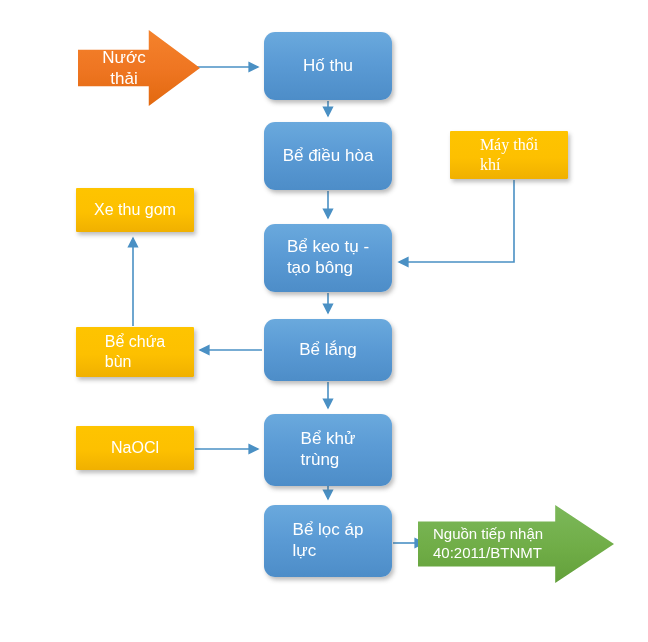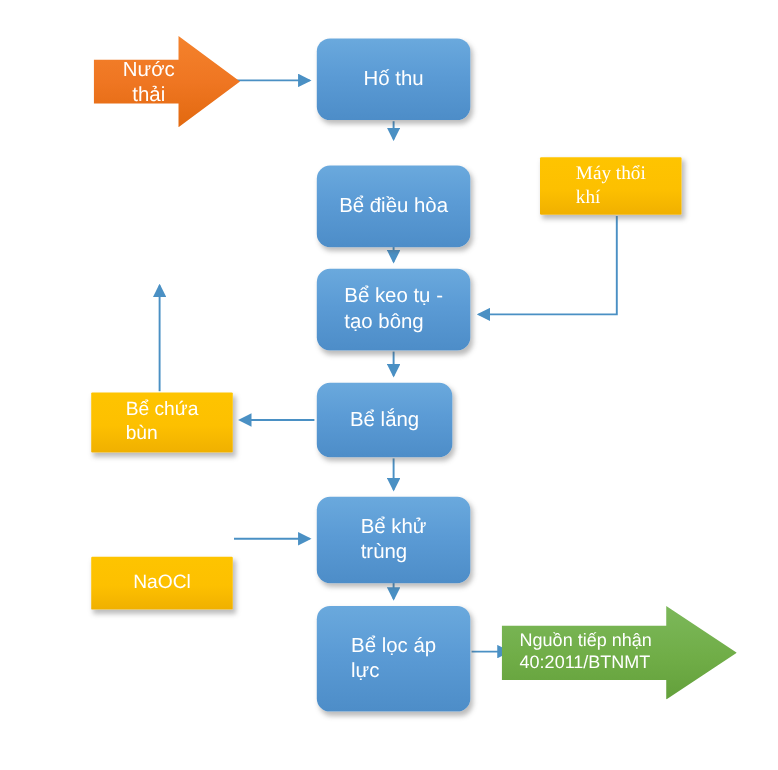--- a/index.html
+++ b/index.html
@@ -83,29 +83,29 @@
     font-size:15px;
     justify-content:flex-start;
   }
   #arrow-outlet .ba-label{
     text-align:left;
     padding-left:3px;
     padding-right:56px;
   }
   
   #node-ho-thu        {left:264px;top:32px;  width:128px;height:68px;}
-  #node-be-dieu-hoa   {left:264px;top:122px; width:128px;height:68px;margin-top:16px;}
+  #node-be-dieu-hoa   {left:264px;top:122px; width:128px;height:68px;}
   #node-be-keo-tu     {left:264px;top:224px; width:128px;height:68px;}
-  #node-be-lang       {left:264px;top:319px; width:113px;height:62px;}
+  #node-be-lang       {left:264px;top:319px; width:128px;height:62px;}
   #node-be-khu-trung  {left:264px;top:414px; width:128px;height:72px;}
-  #node-be-loc-ap-luc {left:264px;top:505px; width:128px;height:88px;}
+  #node-be-loc-ap-luc {left:264px;top:505px; width:128px;height:72px;}
   #node-may-thoi-khi  {left:450px;top:131px; width:118px;height:48px;font-family:Liberation Serif, serif;}
   #node-xe-thu-gom    {left:76px; top:188px; width:118px;height:44px;}
   #node-be-chua-bun   {left:76px; top:327px; width:118px;height:50px;}
-  #node-naocl         {left:76px; top:426px; width:118px;height:44px;margin-top:38px;}
+  #node-naocl         {left:76px; top:426px; width:118px;height:44px;}
 </style>
 </head>
 <body>
 
 <div id="canvas">
 
   <svg class="connectors" viewBox="0 0 648 642">
     <defs>
       <marker id="ah-r" markerWidth="7" markerHeight="7" refX="6" refY="3.5" orient="auto">
         <path d="M0,0 L7,3.5 L0,7 z" fill="#4A90C4"></path>
@@ -174,20 +174,23 @@
   <div class="node proc" id="node-be-loc-ap-luc">
     <span>Bể lọc áp
 lực</span>
   </div>
 
   <div class="node aux" id="node-may-thoi-khi">
     <span>Máy thổi
 khí</span>
   </div>
 
+  <div class="node aux" id="node-xe-thu-gom">
+    <span>Xe thu gom</span>
+  </div>
 
   <div class="node aux" id="node-be-chua-bun">
     <span>Bể chứa
 bùn</span>
   </div>
 
   <div class="node aux" id="node-naocl">
     <span>NaOCl</span>
   </div>
 

